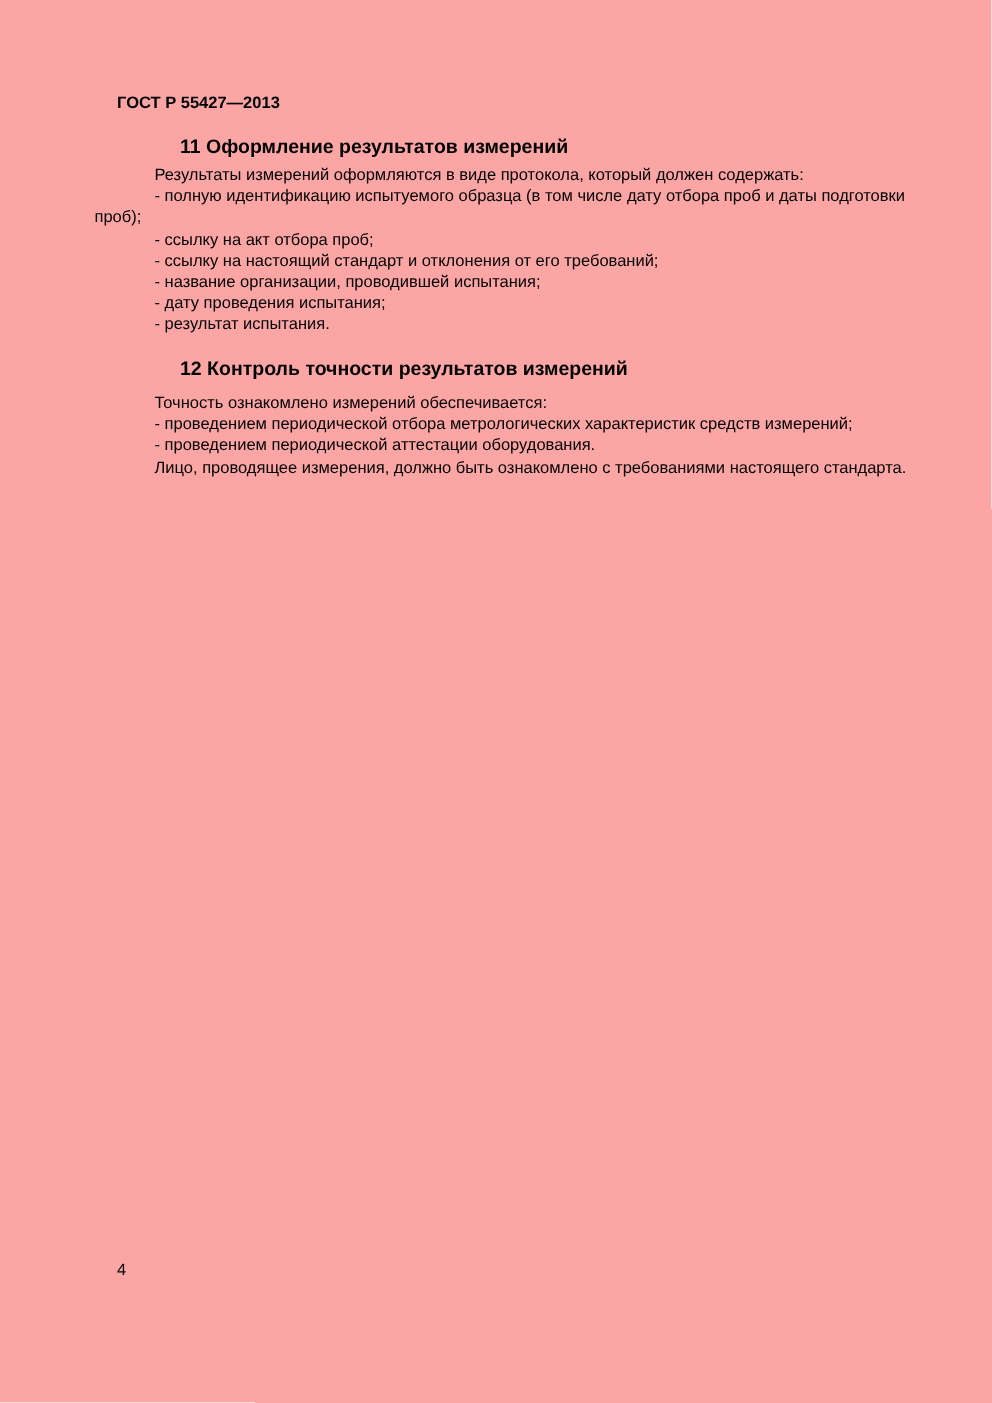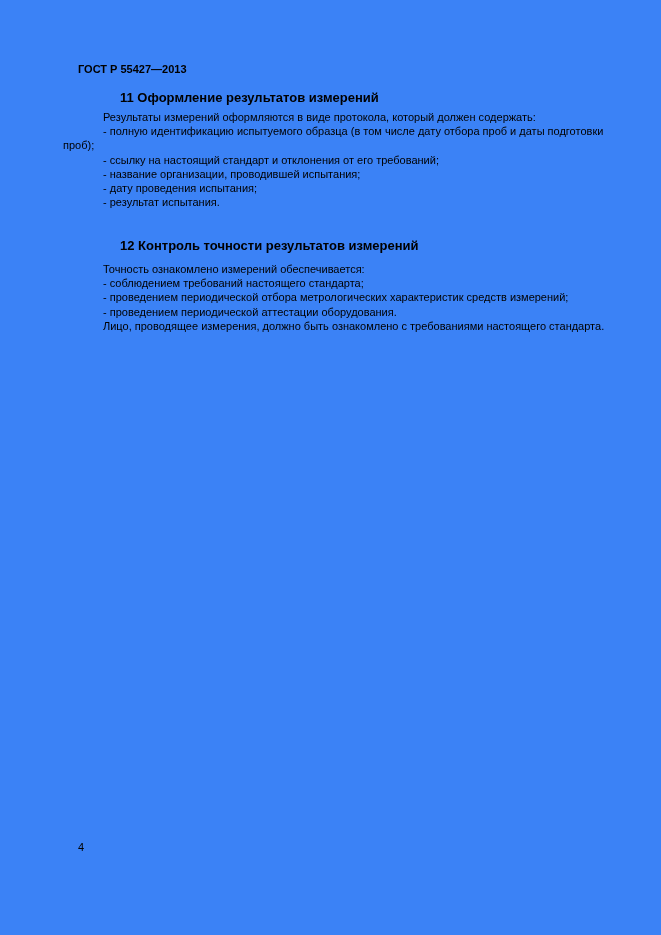--- a/index.html
+++ b/index.html
@@ -4,21 +4,21 @@
 <style>
   html, body {
     margin: 0;
     padding: 0;
     background: #ffffff;
   }
   .page {
     position: relative;
     width: 661px;
     height: 935px;
-    background: #3b82f6;
+    background: #fca5a5;
     overflow: hidden;
     font-family: "Liberation Sans", "DejaVu Sans", sans-serif;
     color: #000000;
   }
   .running-header {
     position: absolute;
     left: 78px;
     top: 63px;
     font-size: 11px;
     line-height: 13px;
@@ -65,31 +65,31 @@
 <div class="page">
 
   <div class="running-header">ГОСТ Р 55427—2013</div>
 
   <div class="section-heading heading-11">11 Оформление результатов измерений</div>
 
   <div class="section-body body-11">
     <div class="ln ind">Результаты измерений оформляются в виде протокола, который должен содержать:</div>
     <div class="ln ind">- полную идентификацию испытуемого образца (в том числе дату отбора проб и даты подготовки</div>
     <div class="ln">проб);</div>
+    <div class="ln ind">- ссылку на акт отбора проб;</div>
     <div class="ln ind">- ссылку на настоящий стандарт и отклонения от его требований;</div>
     <div class="ln ind">- название организации, проводившей испытания;</div>
     <div class="ln ind">- дату проведения испытания;</div>
     <div class="ln ind">- результат испытания.</div>
   </div>
 
   <div class="section-heading heading-12">12 Контроль точности результатов измерений</div>
 
   <div class="section-body body-12">
     <div class="ln ind">Точность ознакомлено измерений обеспечивается:</div>
-    <div class="ln ind">- соблюдением требований настоящего стандарта;</div>
     <div class="ln ind">- проведением периодической отбора метрологических характеристик средств измерений;</div>
     <div class="ln ind">- проведением периодической аттестации оборудования.</div>
     <div class="ln ind">Лицо, проводящее измерения, должно быть ознакомлено с требованиями настоящего стандарта.</div>
   </div>
 
   <div class="page-number">4</div>
 
 </div>
 
 </body></html>

